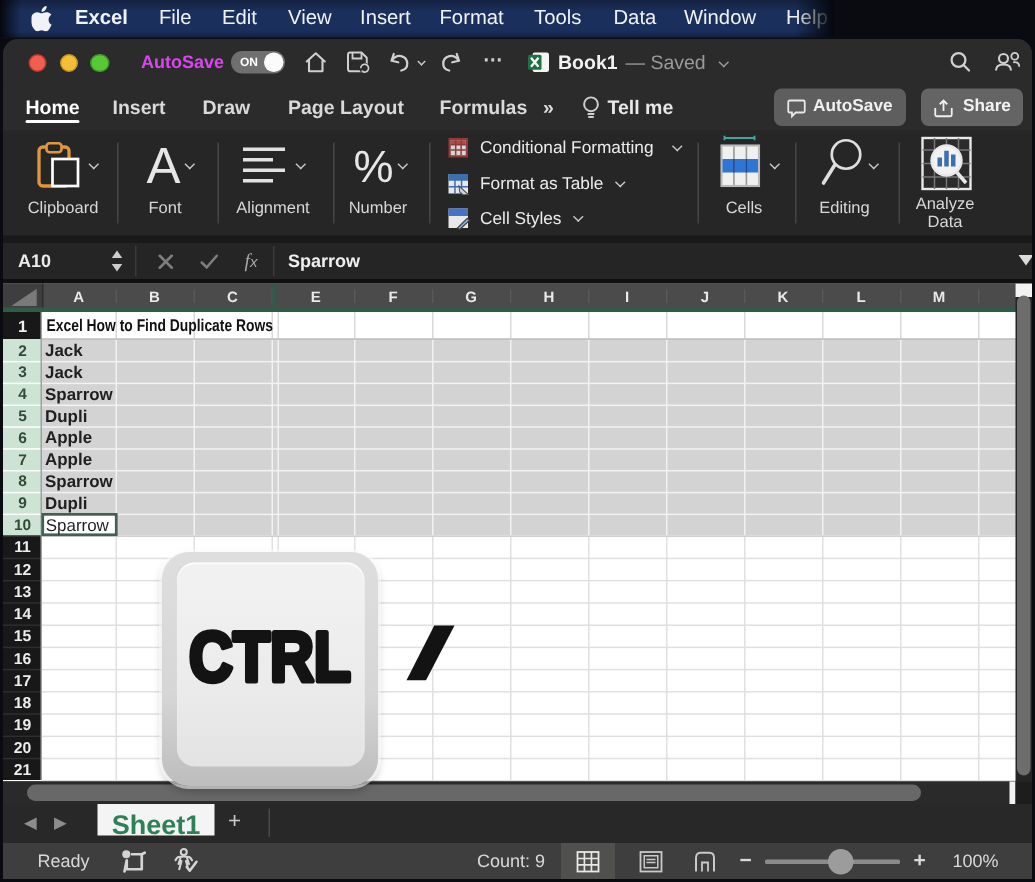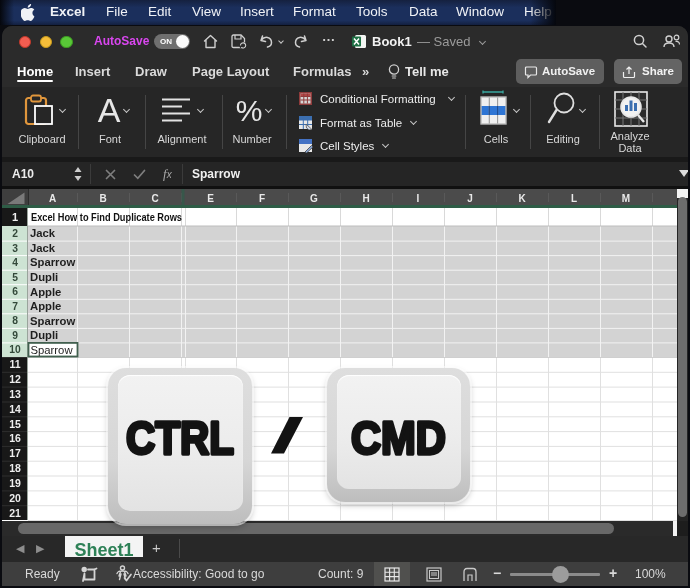--- a/index.html
+++ b/index.html
@@ -447,21 +447,20 @@
       <svg style="position:absolute;left:79px;top:4px" width="18" height="17" viewBox="0 0 18 17">
         <circle cx="3.2" cy="3.5" r="2.7" fill="#d4d4d4"></circle>
         <path d="M7 3.5 L13.5 3.5 L15.5 2.5 M13.5 3.5 L13.5 13.5 L3.5 13.5 L3.5 7.5 L2 15 M3.5 13.5 L13.5 13.5" fill="none" stroke="#d4d4d4" stroke-width="1.8" stroke-linecap="round" stroke-linejoin="round"></path>
       </svg>
 
       <svg style="position:absolute;left:112px;top:3px" width="19" height="18" viewBox="0 0 19 18">
         <circle cx="8.5" cy="3" r="2" fill="none" stroke="#d4d4d4" stroke-width="1.4"></circle>
         <path d="M3 8.5 Q4.5 5.5 6.5 6.5 M14 8.5 Q12.5 5.5 10.5 6.5 M6 6.3 Q8.5 5.6 11 6.3 M6.5 6.5 L5 11 M10.5 6.5 L12 11 M7 9 L5.5 14.5 M10 9 L11.5 14.5" fill="none" stroke="#d4d4d4" stroke-width="1.4" stroke-linecap="round"></path>
         <path d="M10.5 13 L12.5 15.5 L17 9.5" fill="none" stroke="#d4d4d4" stroke-width="1.7" stroke-linecap="round" stroke-linejoin="round"></path>
       </svg>
-      <span style="position:absolute;left:131px;top:5px">Accessibility: Good to go</span>
       <span style="position:absolute;left:316px;top:5px">Count: 9</span>
 
       <div style="position:absolute;left:372px;top:0;width:36px;height:24px;background:#50504e"></div>
       <svg style="position:absolute;left:382px;top:5px" width="16" height="15" viewBox="0 0 16 15">
         <rect x="1" y="1" width="14" height="13" fill="none" stroke="#e8e8e8" stroke-width="1.2"></rect>
         <path d="M5.6 1 L5.6 14 M10.3 1 L10.3 14 M1 5.3 L15 5.3 M1 9.6 L15 9.6" stroke="#e8e8e8" stroke-width="1.1"></path>
       </svg>
       <svg style="position:absolute;left:424px;top:5px" width="16" height="15" viewBox="0 0 16 15">
         <rect x="1" y="1" width="14" height="13" fill="none" stroke="#c9c9c9" stroke-width="1.2"></rect>
         <rect x="3.5" y="3.5" width="9" height="8" fill="none" stroke="#c9c9c9" stroke-width="1"></rect>
@@ -481,21 +480,15 @@
 
     <div class="key" style="left:106px;top:342px;width:144px;height:156px">
       <div class="keyface"></div>
       <svg style="position:absolute;left:0;top:0" width="144" height="134" viewBox="0 0 144 134">
         <text x="72" y="86" text-anchor="middle" font-size="47" font-weight="bold" fill="#131313" stroke="#131313" stroke-width="3.4" stroke-linejoin="round" textLength="108" lengthAdjust="spacingAndGlyphs" font-family="Liberation Sans">CTRL</text>
       </svg>
     </div>
     <svg style="position:absolute;left:266px;top:388px" width="40" height="50" viewBox="0 0 40 50">
       <path d="M 21.5 3 L 35 3 L 16 39.5 L 3 39.5 Z" fill="#131313"></path>
     </svg>
-    <div class="key" style="left:325px;top:342px;width:143px;height:134px">
-      <div class="keyface"></div>
-      <svg style="position:absolute;left:0;top:0" width="143" height="134" viewBox="0 0 143 134">
-        <text x="71.5" y="86" text-anchor="middle" font-size="47" font-weight="bold" fill="#131313" stroke="#131313" stroke-width="3.4" stroke-linejoin="round" textLength="95" lengthAdjust="spacingAndGlyphs" font-family="Liberation Sans">CMD</text>
-      </svg>
-    </div>
 
   </div>
 </div>
 
 </body></html>

